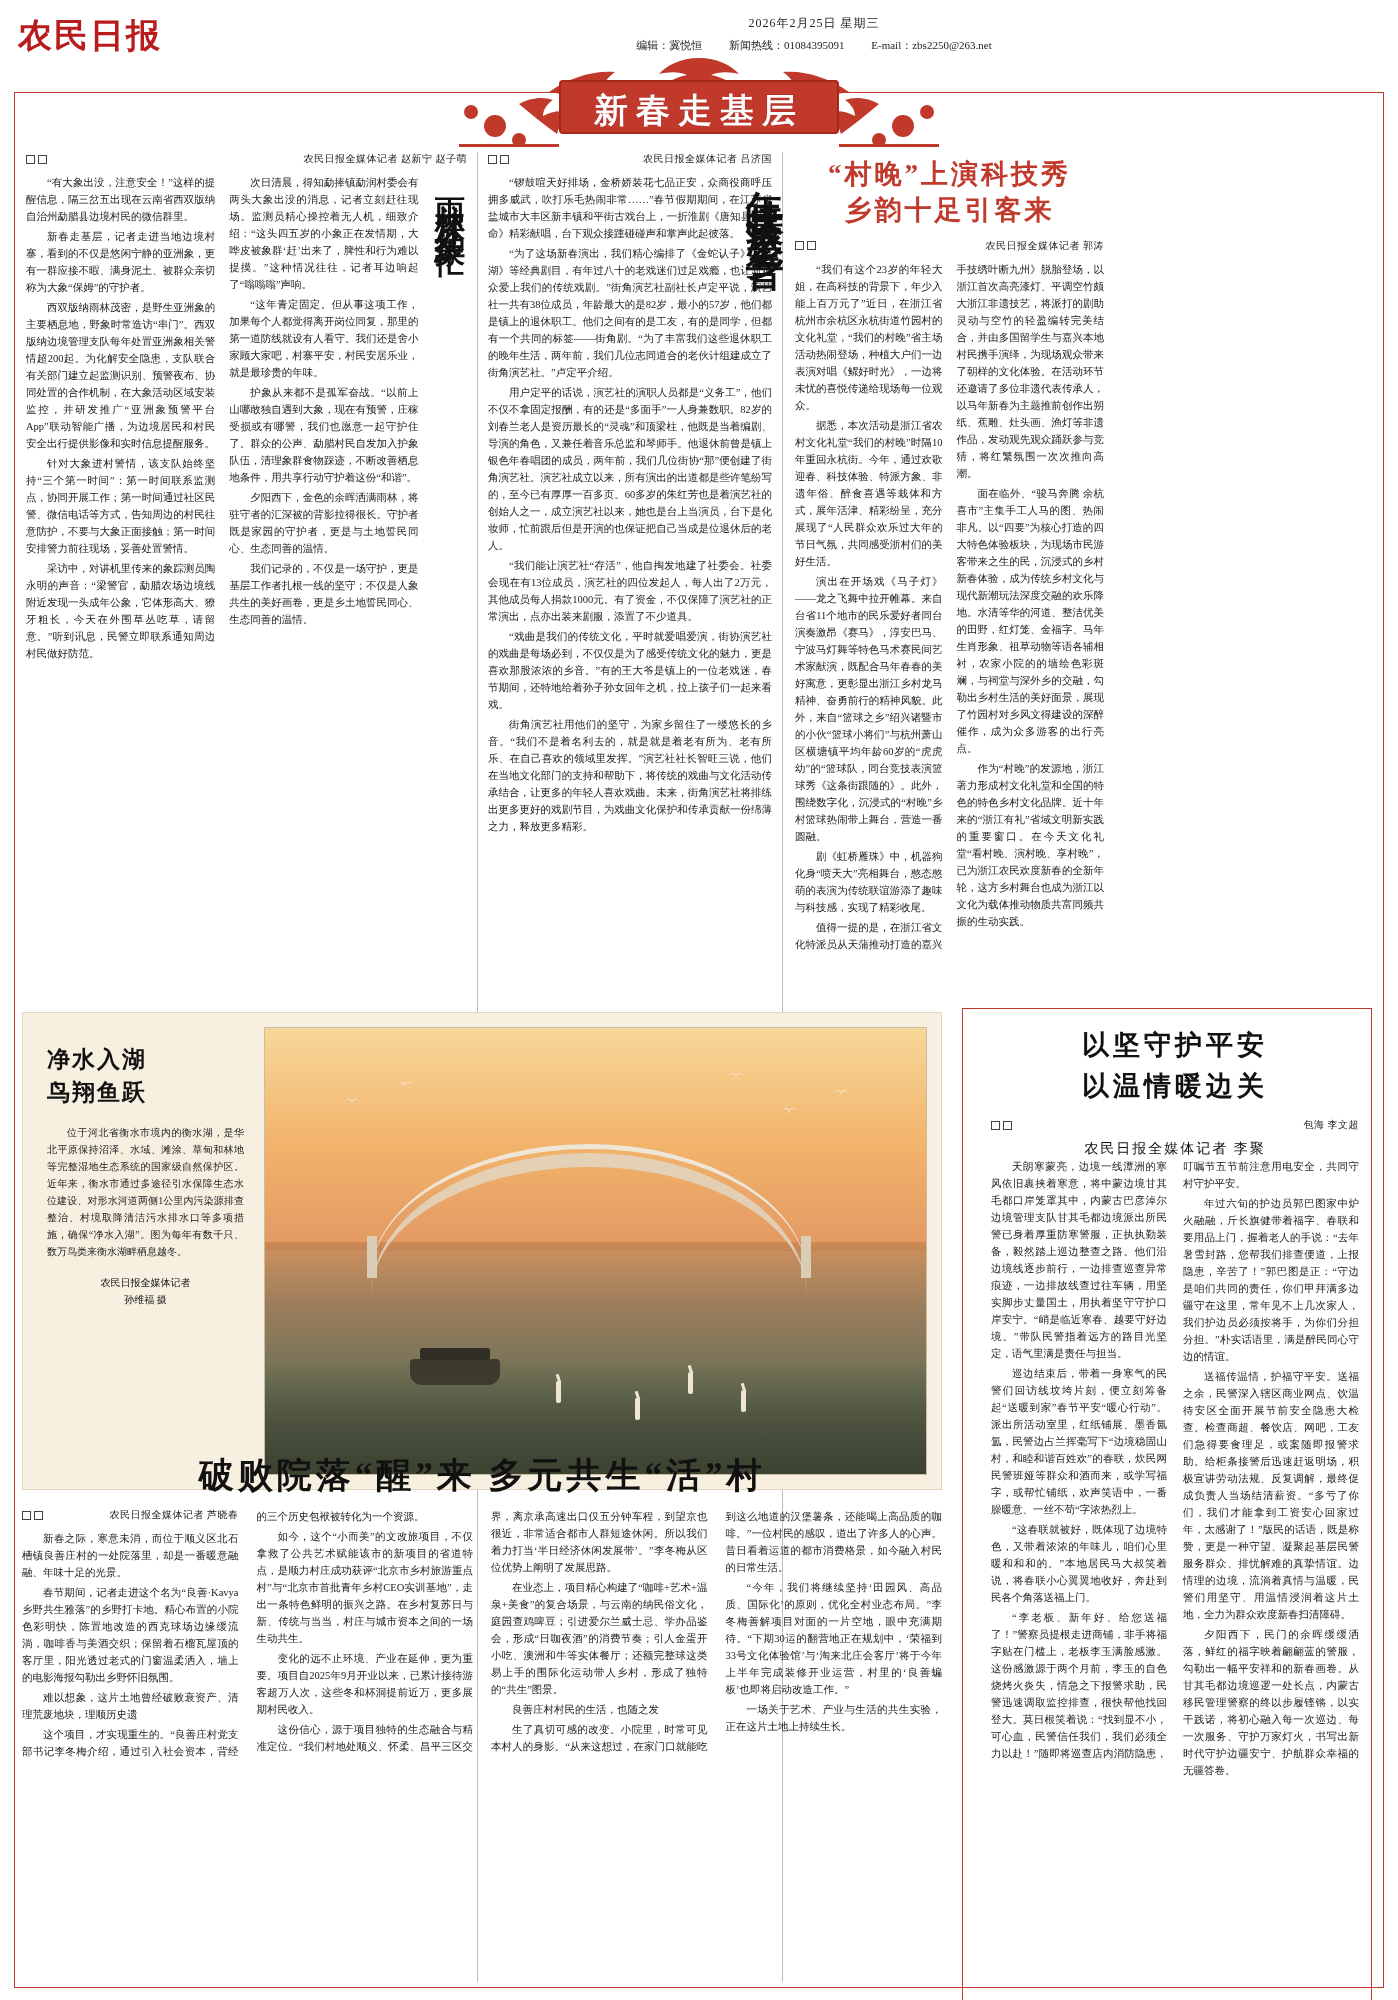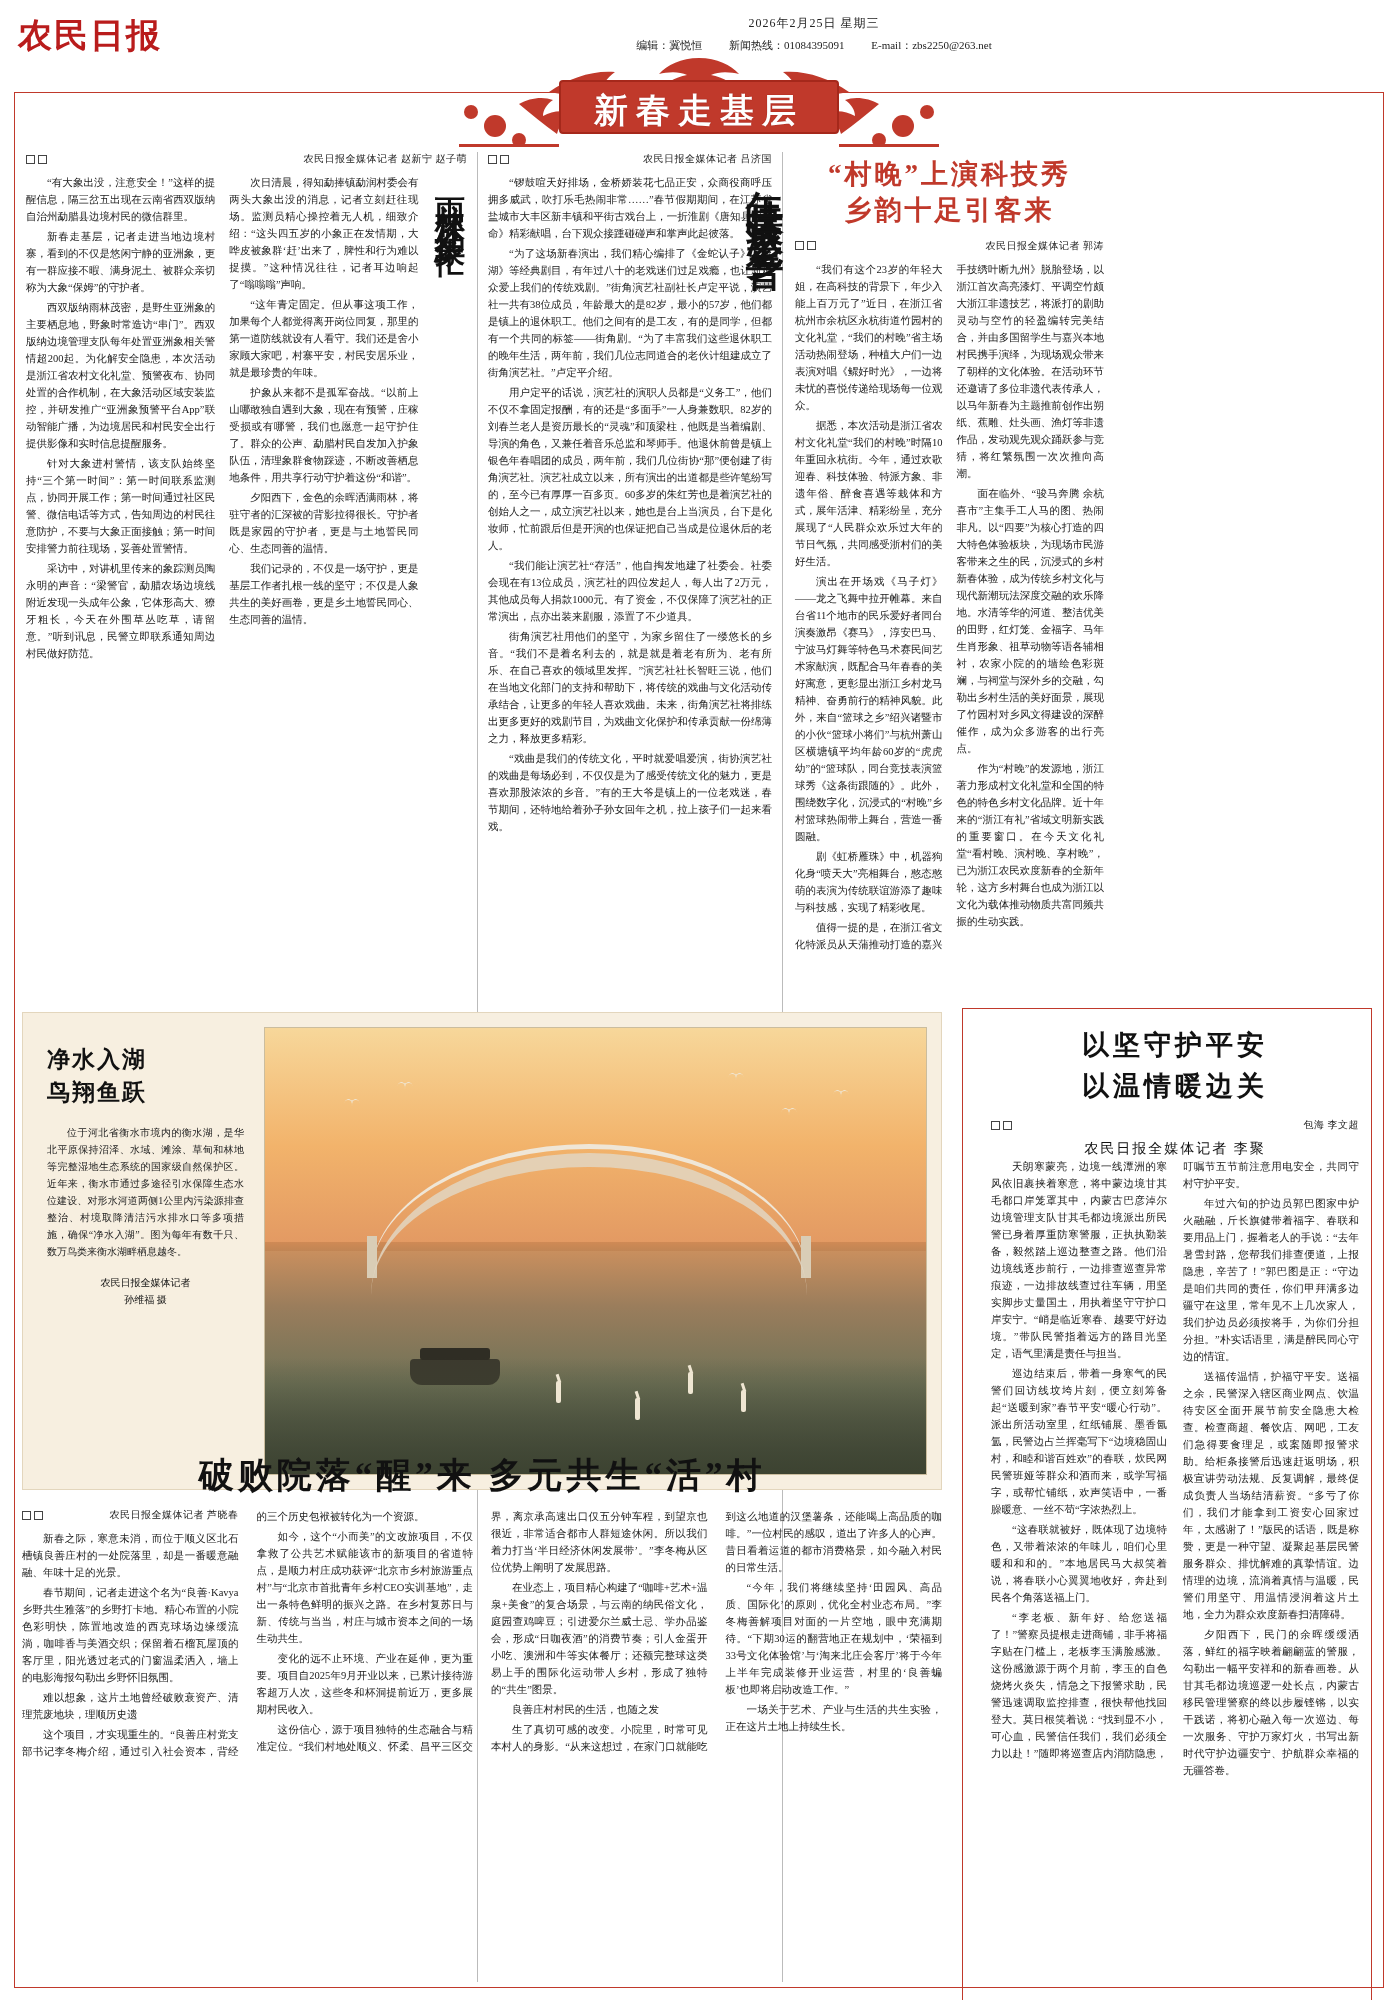--- a/index.html
+++ b/index.html
@@ -321,21 +321,21 @@
       <span class="byline-sq">
           <i></i>
           <i></i>
         </span>
       <span class="byline-text">农民日报全媒体记者  赵新宁  赵子萌</span>
     </div>
     <div class="top-left-block">
       <div class="tl-cols">
         <p class="body">“有大象出没，注意安全！”这样的提醒信息，隔三岔五出现在云南省西双版纳自治州勐腊县边境村民的微信群里。</p>
         <p class="body">新春走基层，记者走进当地边境村寨，看到的不仅是悠闲宁静的亚洲象，更有一群应接不暇、满身泥土、被群众亲切称为大象“保姆”的守护者。</p>
-        <p class="body">西双版纳雨林茂密，是野生亚洲象的主要栖息地，野象时常造访“串门”。西双版纳边境管理支队每年处置亚洲象相关警情超200起。为化解安全隐患，本次活动是浙江省农村文化礼堂、预警夜布、协同处置的合作机制，在大象活动区域安装监控，并研发推广“亚洲象预警平台App”联动智能广播，为边境居民和村民安全出行提供影像和实时信息提醒服务。</p>
+        <p class="body">西双版纳雨林茂密，是野生亚洲象的主要栖息地，野象时常造访“串门”。西双版纳边境管理支队每年处置亚洲象相关警情超200起。为化解安全隐患，支队联合有关部门建立起监测识别、预警夜布、协同处置的合作机制，在大象活动区域安装监控，并研发推广“亚洲象预警平台App”联动智能广播，为边境居民和村民安全出行提供影像和实时信息提醒服务。</p>
         <p class="body">针对大象进村警情，该支队始终坚持“三个第一时间”：第一时间联系监测点，协同开展工作；第一时间通过社区民警、微信电话等方式，告知周边的村民往意防护，不要与大象正面接触；第一时间安排警力前往现场，妥善处置警情。</p>
         <p class="body">采访中，对讲机里传来的象踪测员陶永明的声音：“梁警官，勐腊农场边境线附近发现一头成年公象，它体形高大、獠牙粗长，今天在外围草丛吃草，请留意。”听到讯息，民警立即联系通知周边村民做好防范。</p>
         <p class="body">次日清晨，得知勐捧镇勐润村委会有两头大象出没的消息，记者立刻赶往现场。监测员精心操控着无人机，细致介绍：“这头四五岁的小象正在发情期，大哗皮被象群‘赶’出来了，脾性和行为难以捉摸。”这种情况往往，记者耳边响起了“嗡嗡嗡”声响。</p>
         <p class="body">“这年青定固定。但从事这项工作，加果每个人都觉得离开岗位同复，那里的第一道防线就设有人看守。我们还是舍小家顾大家吧，村寨平安，村民安居乐业，就是最珍贵的年味。</p>
         <p class="body">护象从来都不是孤军奋战。“以前上山哪敢独自遇到大象，现在有预警，庄稼受损或有哪警，我们也愿意一起守护住了。群众的公声、勐腊村民自发加入护象队伍，清理象群食物踩迹，不断改善栖息地条件，用共享行动守护着这份“和谐”。</p>
         <p class="body">夕阳西下，金色的余晖洒满雨林，将驻守者的汇深被的背影拉得很长。守护者既是家园的守护者，更是与土地誓民同心、生态同善的温情。</p>
         <p class="body">我们记录的，不仅是一场守护，更是基层工作者扎根一线的坚守；不仅是人象共生的美好画卷，更是乡土地誓民同心、生态同善的温情。</p>
       </div>
       <div class="tl-head">
         <div class="vhead small">雨林深处护象忙</div>
@@ -351,22 +351,22 @@
               <i></i>
               <i></i>
             </span>
           <span class="byline-text">农民日报全媒体记者  吕济国</span>
         </div>
         <div>
           <p class="body">“锣鼓喧天好排场，金桥娇装花七品正安，众商役商呼压拥多威武，吹打乐毛热闹非常……”春节假期期间，在江苏省盐城市大丰区新丰镇和平街古戏台上，一折淮剧《唐知县审诰命》精彩献唱，台下观众接踵碰碰声和掌声此起彼落。</p>
           <p class="body">“为了这场新春演出，我们精心编排了《金蛇认子》《游湖》等经典剧目，有年过八十的老戏迷们过足戏瘾，也让新观众爱上我们的传统戏剧。”街角演艺社副社长卢定平说，演艺社一共有38位成员，年龄最大的是82岁，最小的57岁，他们都是镇上的退休职工。他们之间有的是工友，有的是同学，但都有一个共同的标签——街角剧。“为了丰富我们这些退休职工的晚年生活，两年前，我们几位志同道合的老伙计组建成立了街角演艺社。”卢定平介绍。</p>
           <p class="body">用户定平的话说，演艺社的演职人员都是“义务工”，他们不仅不拿固定报酬，有的还是“多面手”一人身兼数职。82岁的刘春兰老人是资历最长的“灵魂”和顶梁柱，他既是当着编剧、导演的角色，又兼任着音乐总监和琴师手。他退休前曾是镇上银色年春唱团的成员，两年前，我们几位街协“那”便创建了街角演艺社。演艺社成立以来，所有演出的出道都是些许笔纷写的，至今已有厚厚一百多页。60多岁的朱红芳也是着演艺社的创始人之一，成立演艺社以来，她也是台上当演员，台下是化妆师，忙前跟后但是开演的也保证把自己当成是位退休后的老人。</p>
           <p class="body">“我们能让演艺社“存活”，他自掏发地建了社委会。社委会现在有13位成员，演艺社的四位发起人，每人出了2万元，其他成员每人捐款1000元。有了资金，不仅保障了演艺社的正常演出，点亦出装来剧服，添置了不少道具。</p>
+          <p class="body">“戏曲是我们的传统文化，平时就爱唱爱演，街协演艺社的戏曲是每场必到，不仅仅是为了感受传统文化的魅力，更是喜欢那股浓浓的乡音。”有的王大爷是镇上的一位老戏迷，春节期间，还特地给着孙子孙女回年之机，拉上孩子们一起来看戏。</p>
           <p class="body">街角演艺社用他们的坚守，为家乡留住了一缕悠长的乡音。“我们不是着名利去的，就是就是着老有所为、老有所乐、在自己喜欢的领域里发挥。”演艺社社长智旺三说，他们在当地文化部门的支持和帮助下，将传统的戏曲与文化活动传承结合，让更多的年轻人喜欢戏曲。未来，街角演艺社将排练出更多更好的戏剧节目，为戏曲文化保护和传承贡献一份绵薄之力，释放更多精彩。</p>
-          <p class="body">“戏曲是我们的传统文化，平时就爱唱爱演，街协演艺社的戏曲是每场必到，不仅仅是为了感受传统文化的魅力，更是喜欢那股浓浓的乡音。”有的王大爷是镇上的一位老戏迷，春节期间，还特地给着孙子孙女回年之机，拉上孩子们一起来看戏。</p>
         </div>
       </div>
     </div>
   </div>
 
   <div class="col-right">
     <div class="hl-red">
       <div>“村晚”上演科技秀</div>
       <div>乡韵十足引客来</div>
     </div>

